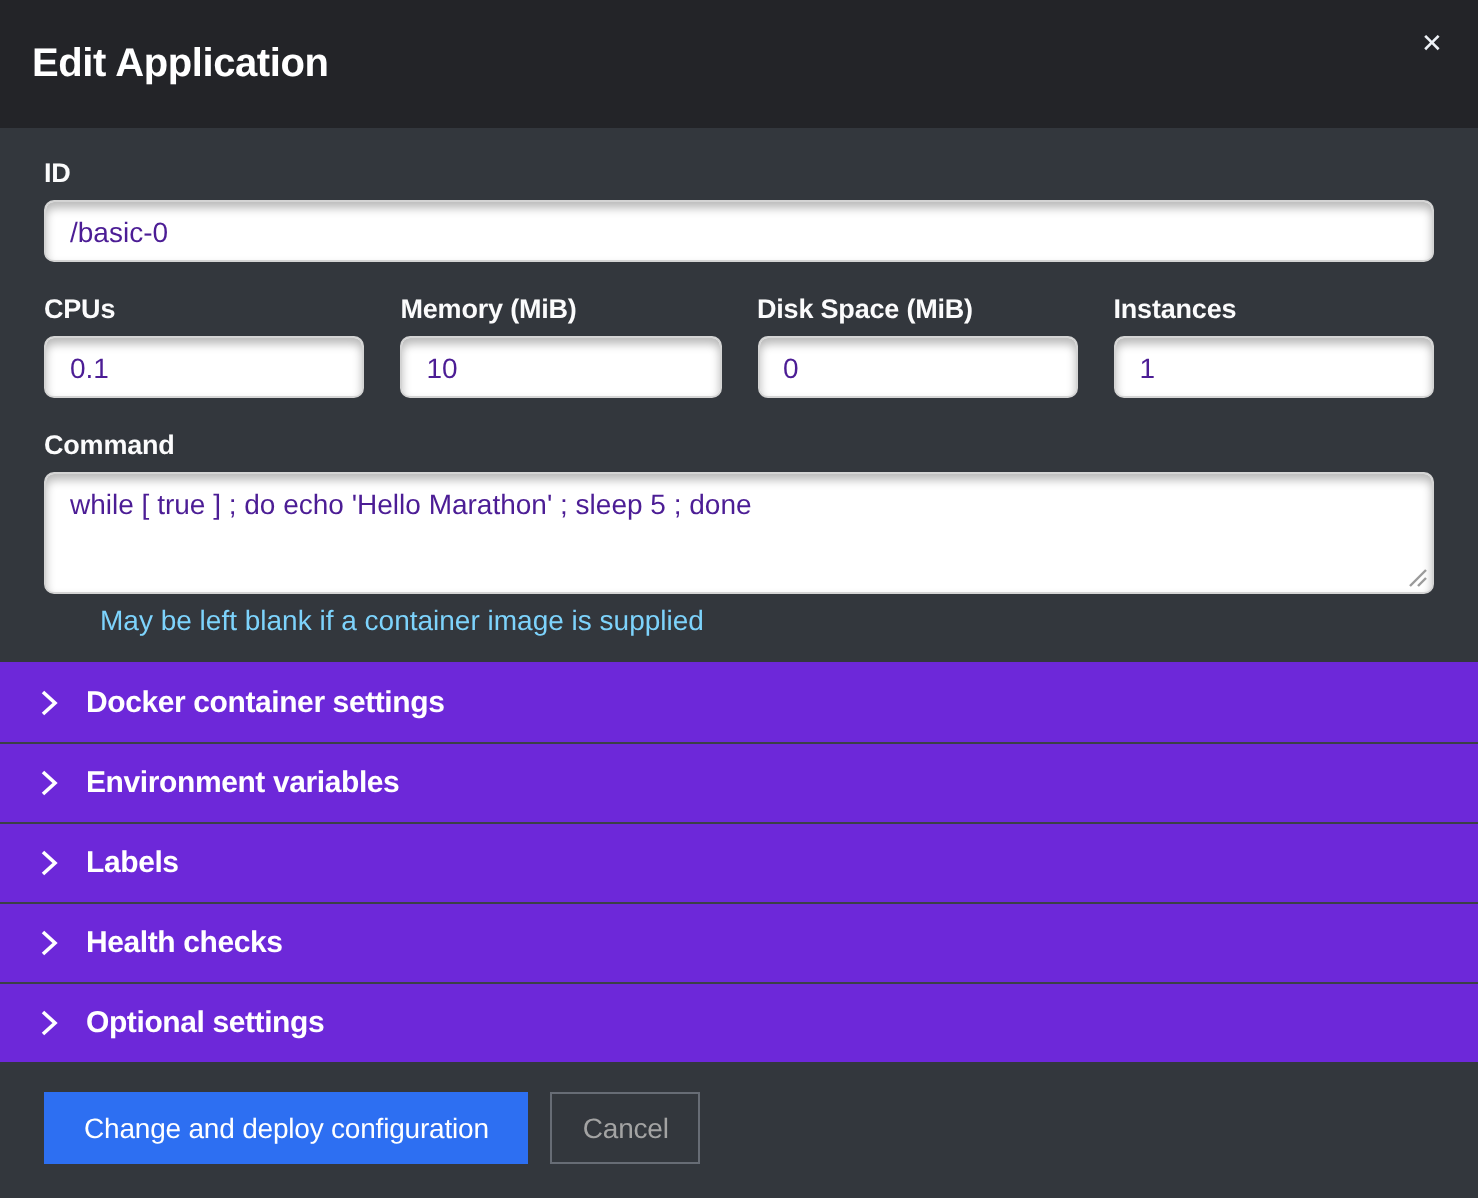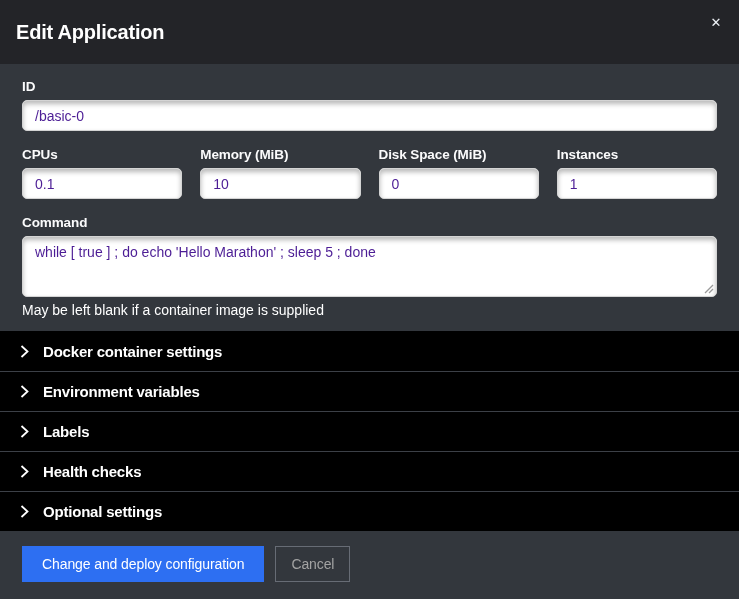--- a/index.html
+++ b/index.html
@@ -72,25 +72,25 @@
   .cmd-textarea {
     height: 61px; resize: none; display: block;
     line-height: 1.45;
   }
   .resize-handle {
     position: absolute; right: 3px; bottom: 3px;
     width: 10px; height: 10px; pointer-events: none;
   }
   .help-text {
     margin-top: 5px;
-    color: #ffffff; font-size: 14px;
-  }
-
-  
-  .sections { flex: none; background: #000000; }
+    color: #7dd3fc; font-size: 14px; margin-left: 28px;
+  }
+
+  
+  .sections { flex: none; background: #6d28d9; }
   .section-row {
     height: 40px;
     display: flex; align-items: center;
     padding: 0 20px;
     cursor: pointer;
   }
   .section-row + .section-row { border-top: 1px solid #3c4047; }
   .section-chevron { display: inline-flex; margin-right: 14px; flex: none; }
   .section-label {
     color: #ffffff; font-size: 15px; font-weight: 700;

